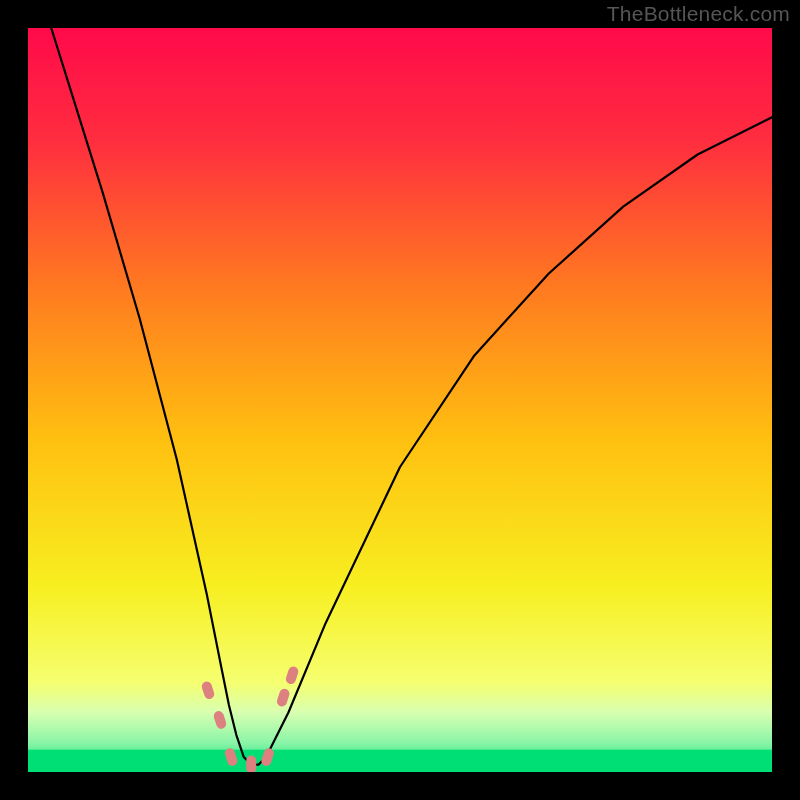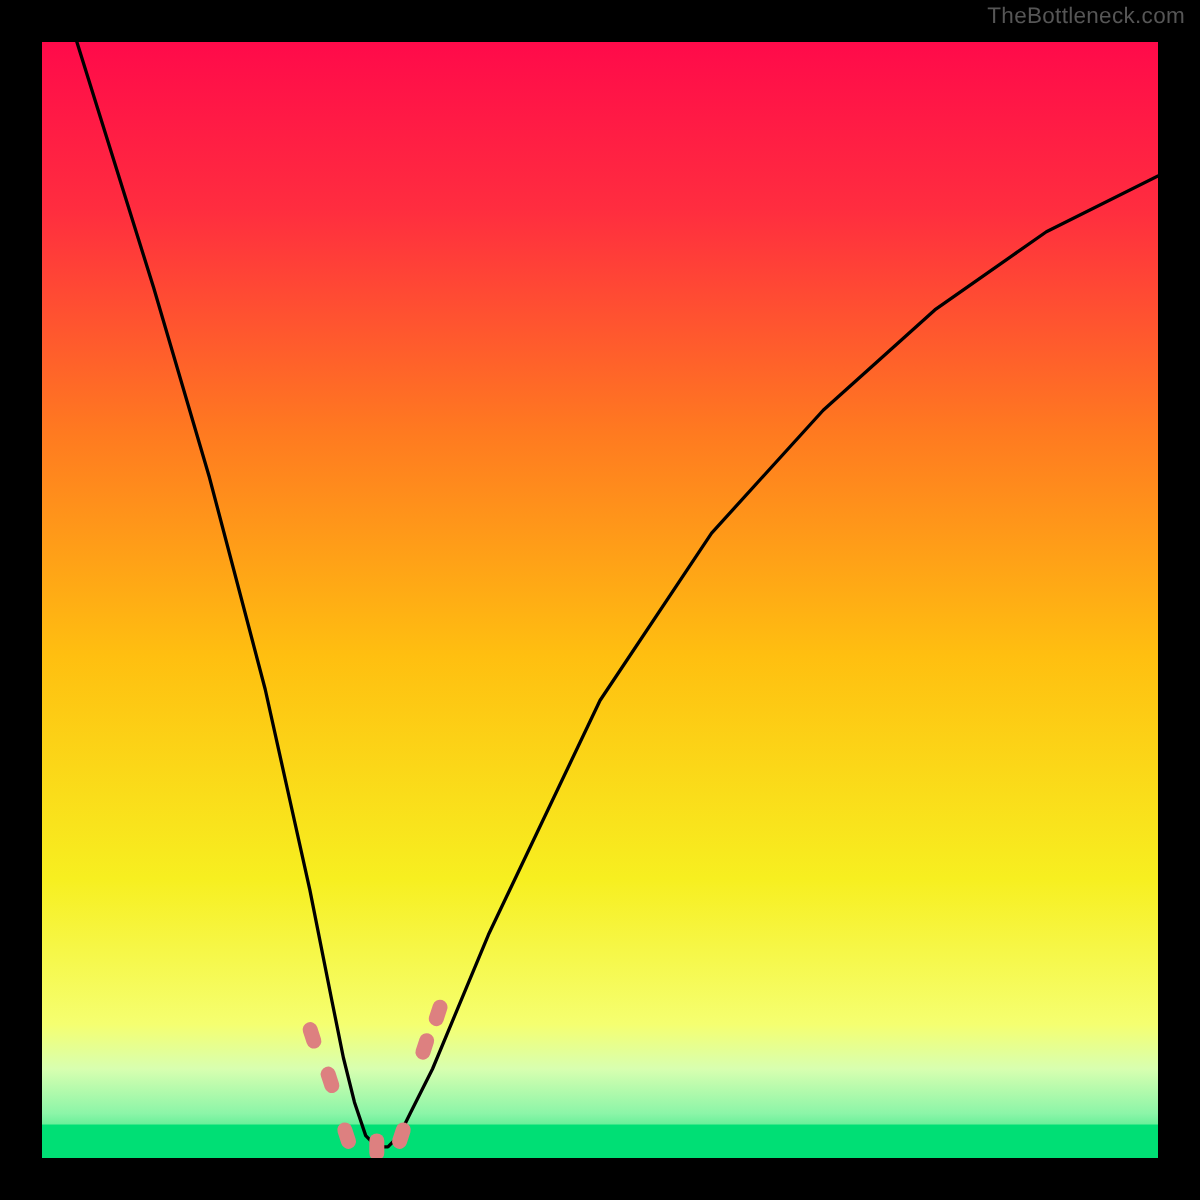--- a/index.html
+++ b/index.html
@@ -26,21 +26,21 @@
   }
   .plot svg {
     display: block;
     width: 744px;
     height: 744px;
   }
   .watermark {
     position: absolute;
     top: 2px;
     right: 10px;
-    font-size: 15px;
+    font-size: 21px;
     color: #565656;
     letter-spacing: 0.2px;
     user-select: none;
   }
 </style>
 </head>
 <body>
 
 <div class="outer">
   <div class="watermark">TheBottleneck.com</div>

